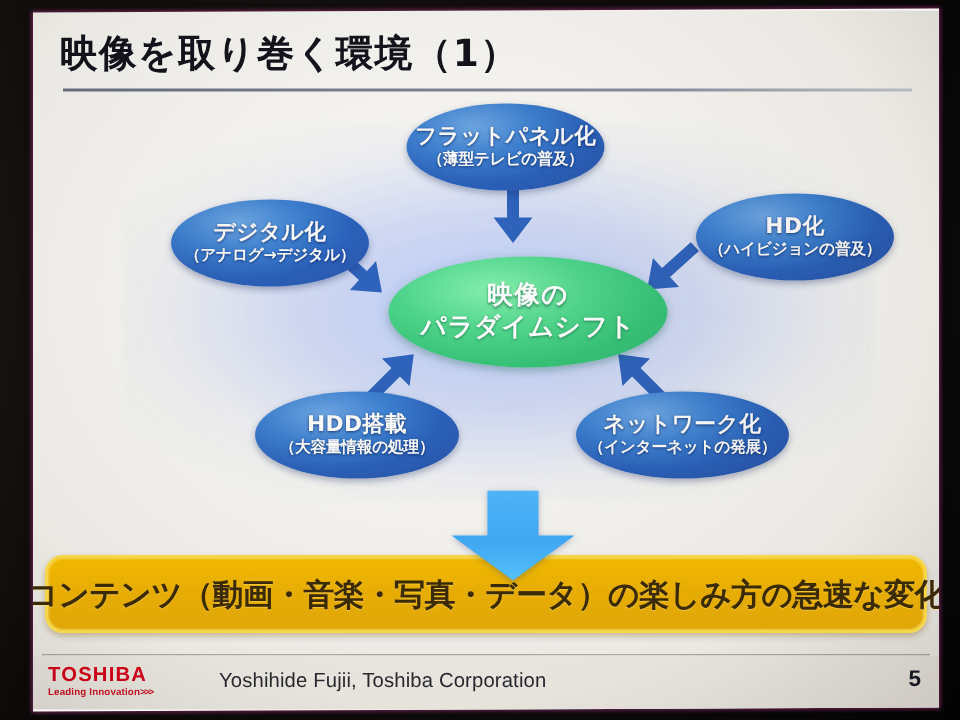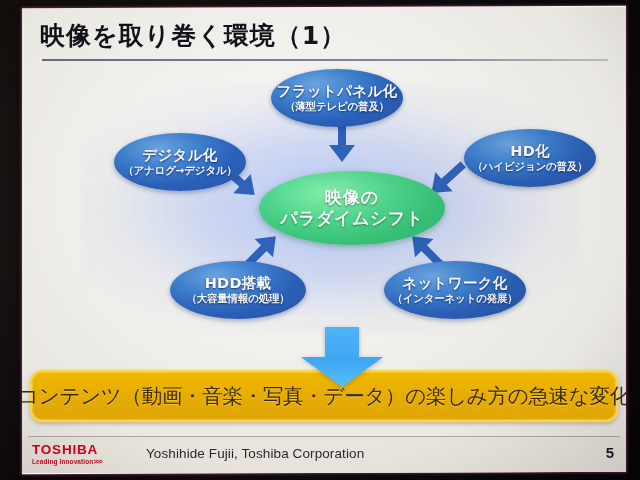--- a/index.html
+++ b/index.html
@@ -122,21 +122,21 @@
   .banner{
     position:absolute; left:8px; top:363px; width:588px; height:52px;
     border-radius:12px;
     background:linear-gradient(180deg,#f0b800 0%,#e8ad04 45%,#dfa608 100%);
     border:2px solid #f5d64a;
     box-shadow:0 2px 4px rgba(120,80,0,.35), inset 0 0 0 1px rgba(255,235,140,.35);
     display:flex; align-items:center; justify-content:center;
     z-index:2;
   }
   .banner-text{
-    font-size:20.5px; font-weight:normal;
+    font-size:20.5px; font-weight:bold;
     color:#3a2a06;
     letter-spacing:-.3px;
     white-space:nowrap;
     text-shadow:0 1px 0 rgba(255,225,120,.45);
     text-align:right;
   }
 
   
   .footer-rule{
     position:absolute; left:6px; top:429px; width:592px; height:1px;

